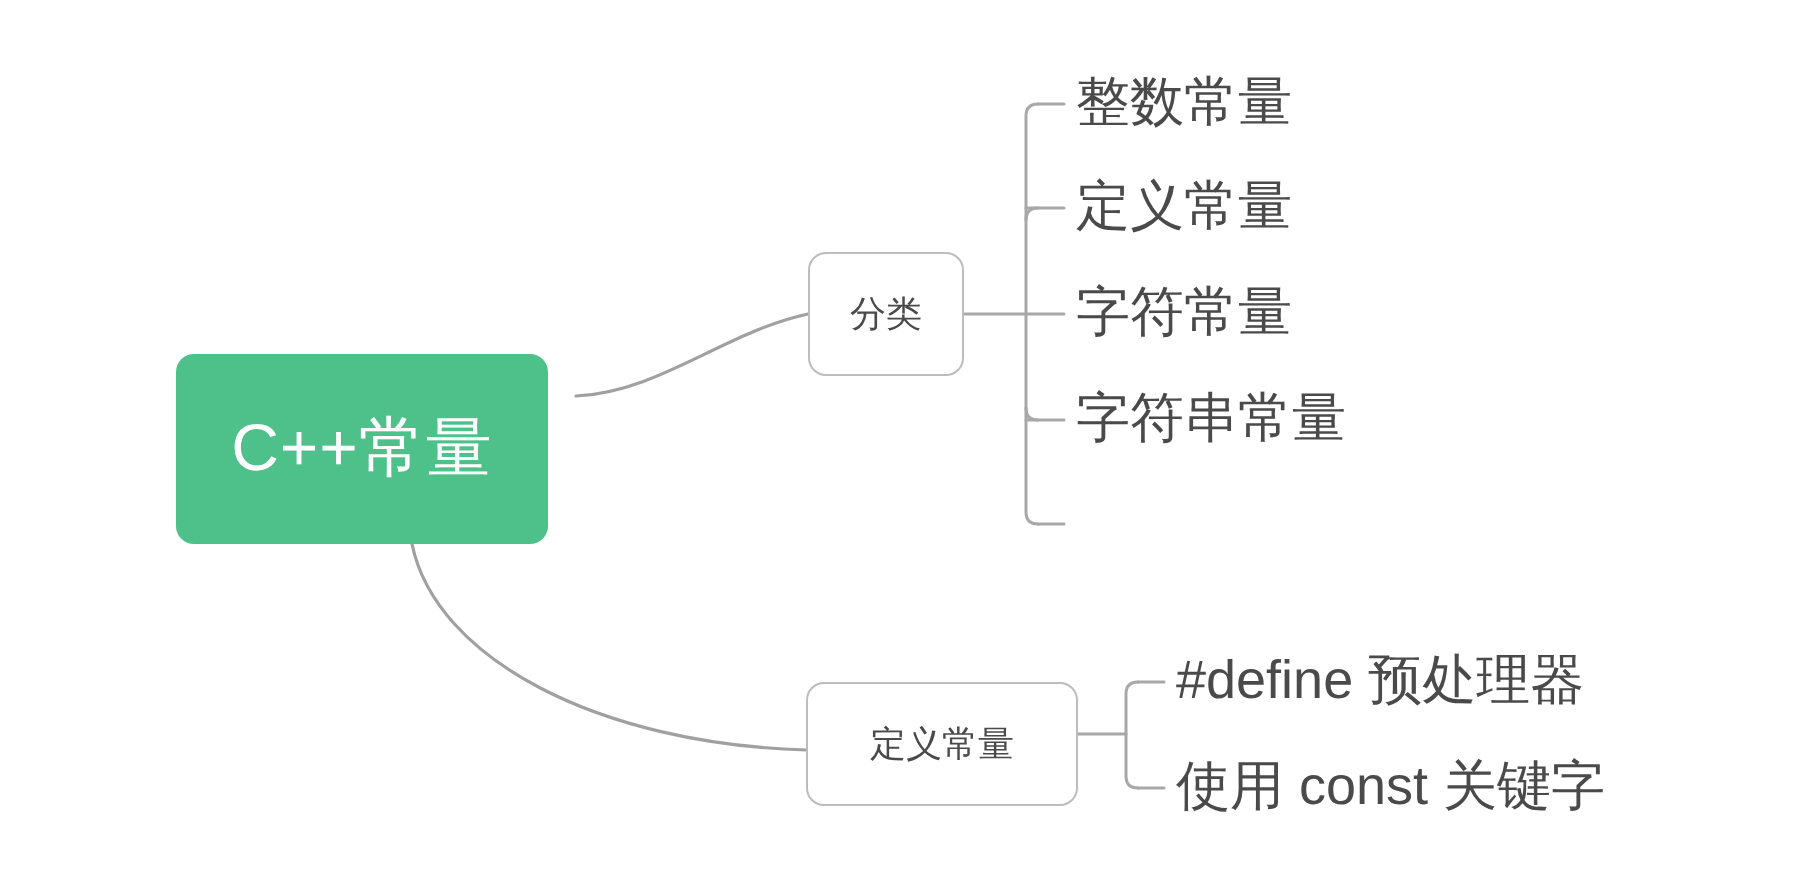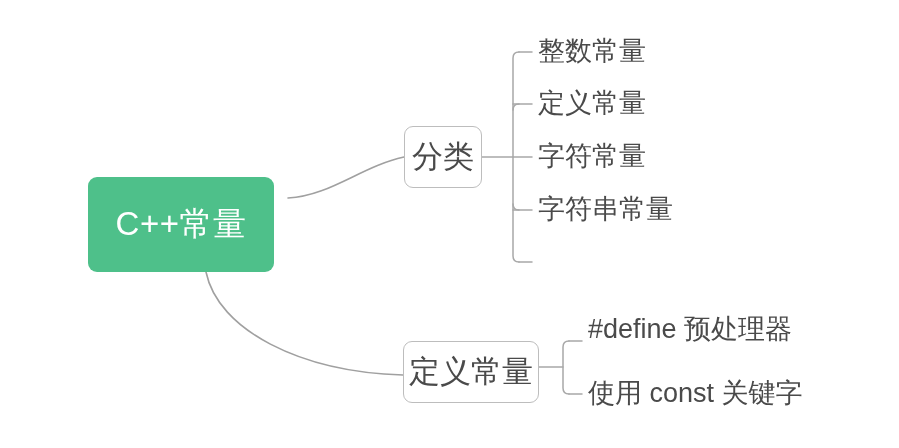--- a/index.html
+++ b/index.html
@@ -55,21 +55,21 @@
     color: #ffffff;
     font-size: 33px;
     letter-spacing: 0.5px;
     font-weight: 400;
   }
   .node-branch {
     background: #ffffff;
     border: 1.5px solid #bdbdbd;
     border-radius: 9px;
     color: #4a4a4a;
-    font-size: 31px;
+    font-size: 18px;
     font-weight: 400;
   }
   .node-branch-1 {
     left: 404px;
     top: 126px;
     width: 78px;
     height: 62px;
   }
   .node-branch-2 {
     left: 403px;
@@ -134,17 +134,17 @@
 
   <div class="leaf leaf-a" style="top:157px;">字符常量</div>
 
   <div class="leaf leaf-a" style="top:210px;">字符串常量</div>
 
 
   <div class="node node-branch node-branch-2">
     <span>定义常量</span>
   </div>
 
-  <div class="leaf leaf-b" style="top:330px;">#define 预处理器</div>
+  <div class="leaf leaf-b" style="top:341px;">#define 预处理器</div>
 
   <div class="leaf leaf-b" style="top:394px;">使用 const 关键字</div>
 
 </div>
 
 </body></html>

